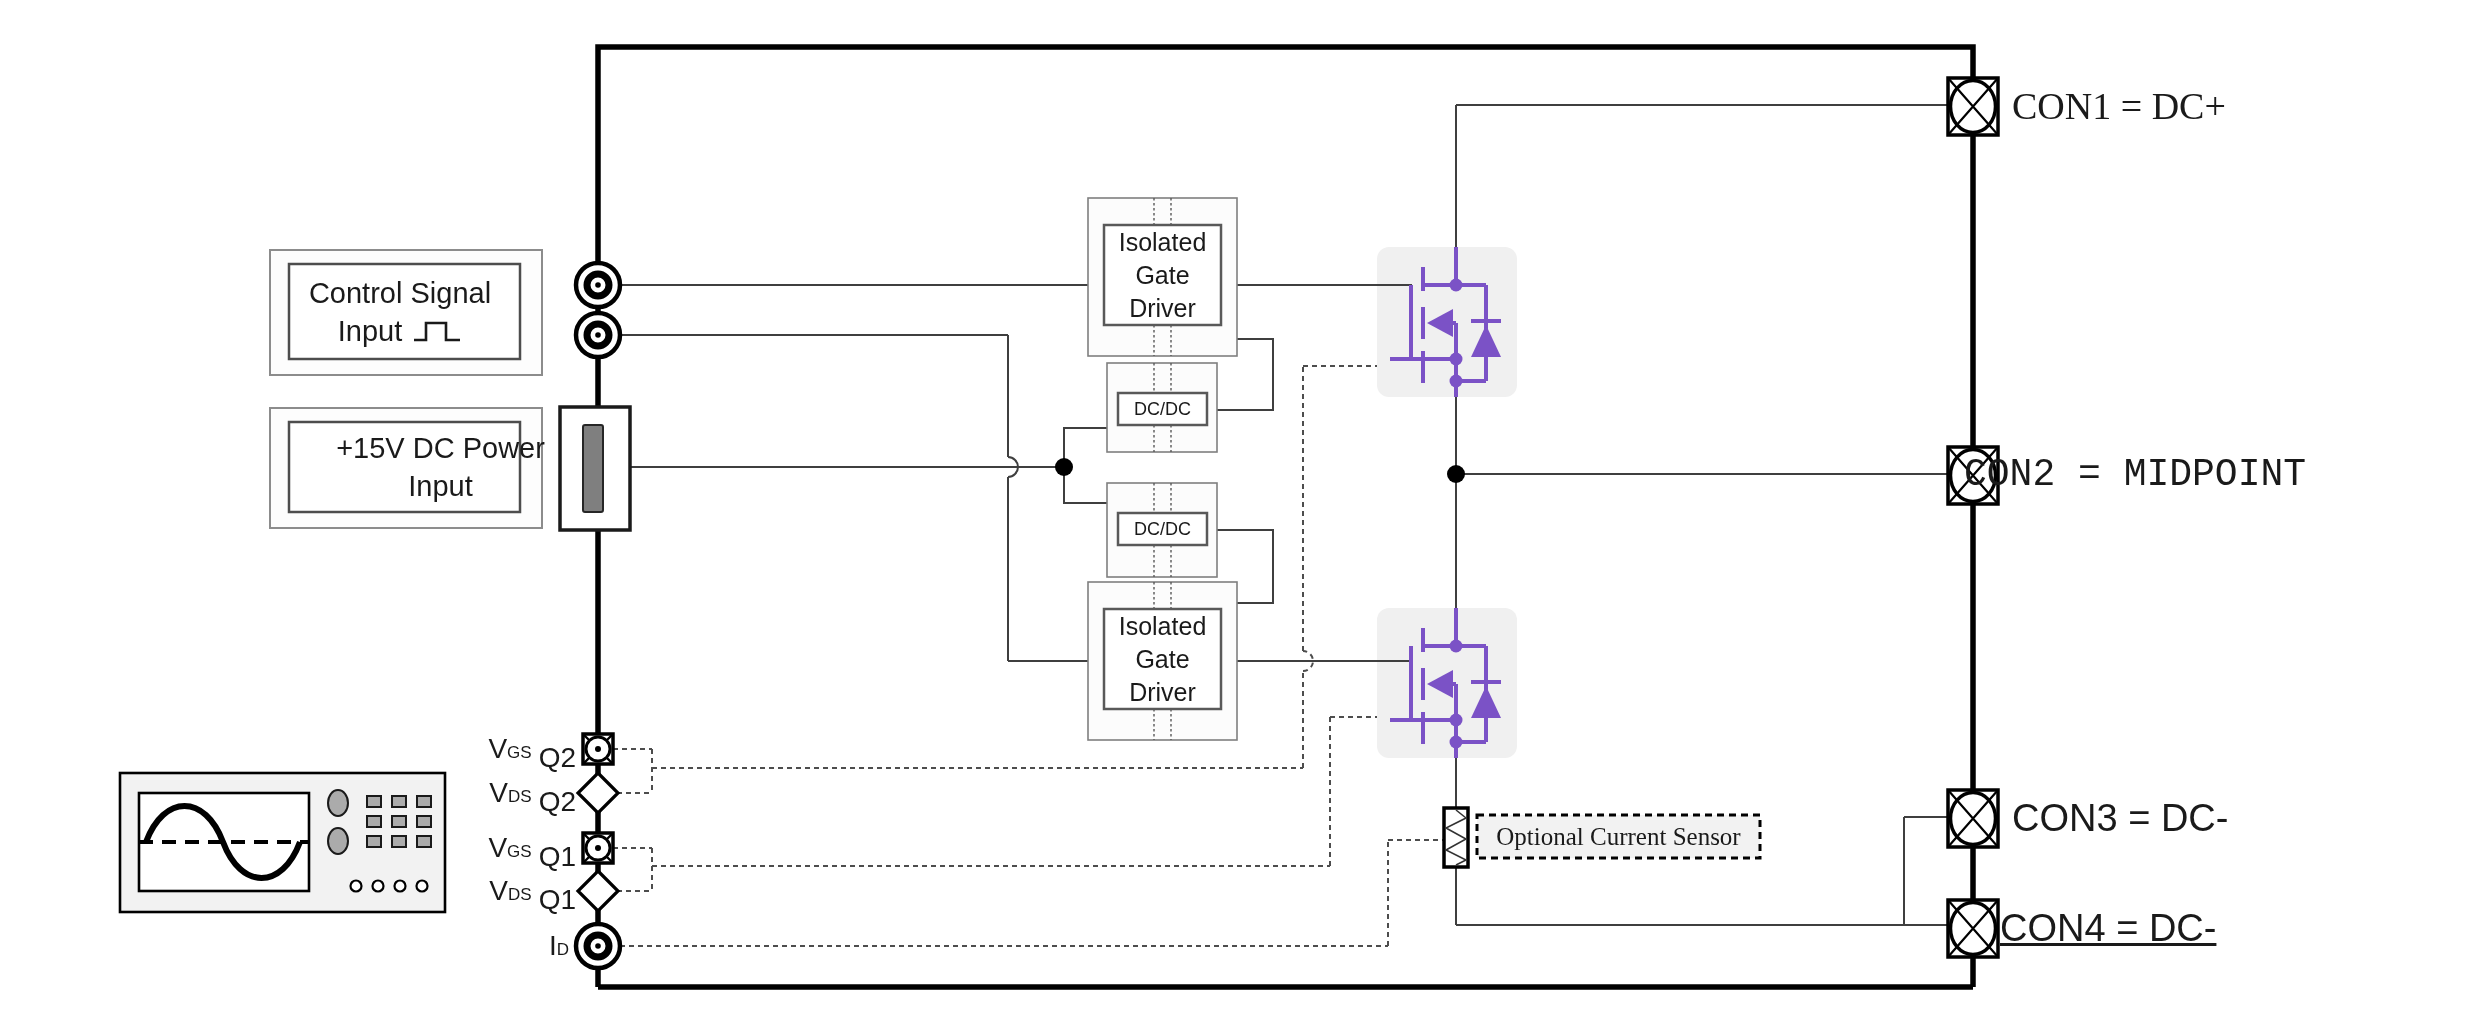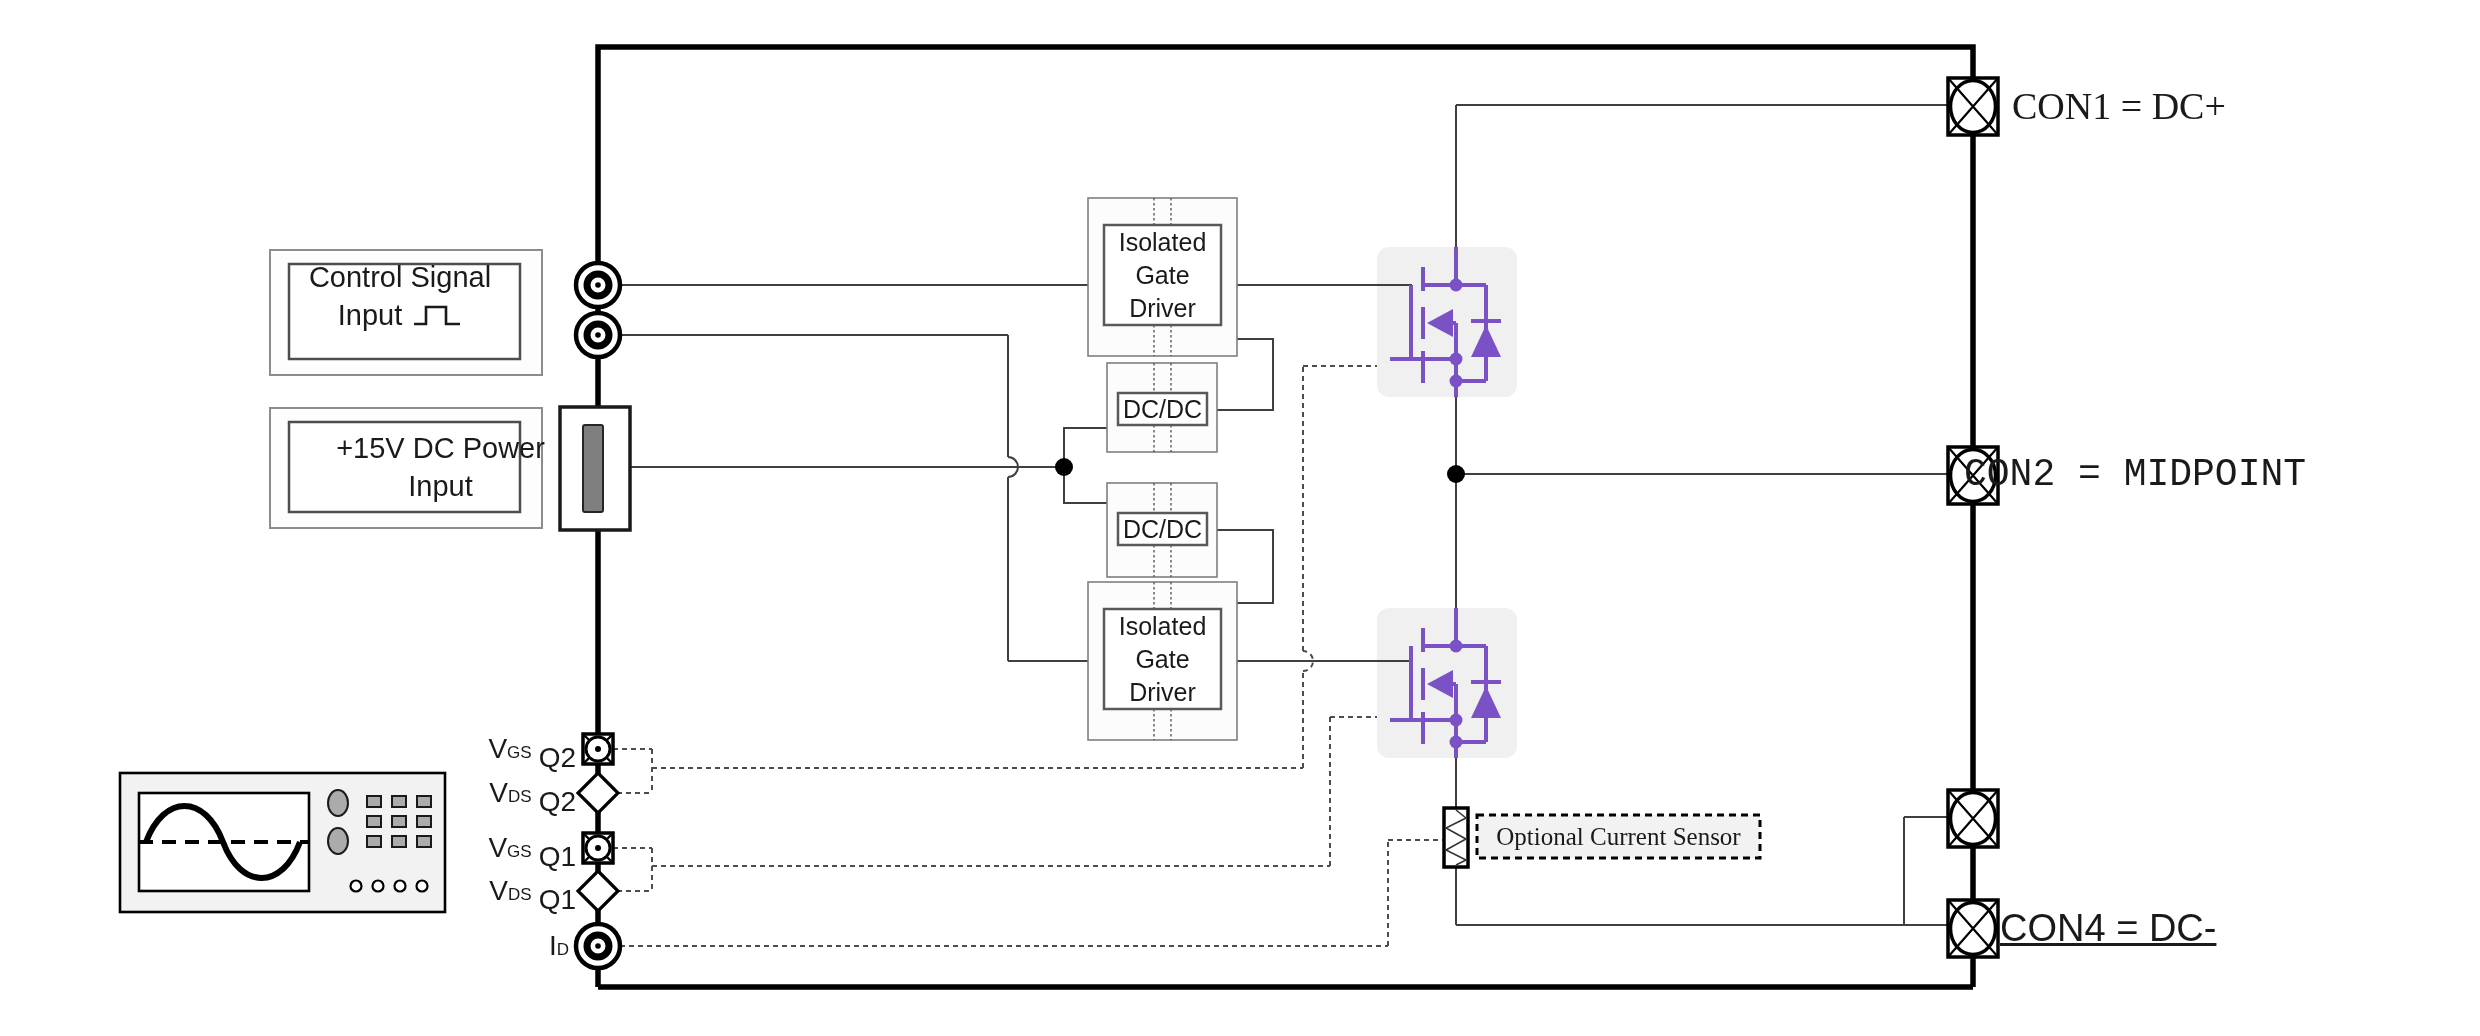--- a/index.html
+++ b/index.html
@@ -3,21 +3,21 @@
 <meta charset="utf-8">
 <style>
   html,body{margin:0;padding:0;background:#ffffff;}
   #canvas{position:relative;width:2480px;height:1036px;background:#ffffff;overflow:hidden;
           font-family:"Liberation Sans", sans-serif;color:#1a1a1a;}
   #wires{position:absolute;left:0;top:0;width:2480px;height:1036px;}
   .txt{position:absolute;display:flex;flex-direction:column;align-items:center;justify-content:center;
        text-align:center;pointer-events:none;color:#1a1a1a;}
   .box-label{font-size:29px;line-height:38px;font-weight:400;}
   .blk-label{font-size:25px;line-height:33px;}
-  .dcdc-label{font-size:25px;line-height:30px;}
+  .dcdc-label{font-size:18px;line-height:30px;}
   .con-label{position:absolute;font-size:38px;line-height:50px;white-space:nowrap;pointer-events:none;}
   .meas{position:absolute;width:140px;height:44px;display:flex;align-items:center;justify-content:flex-end;
         font-size:28px;pointer-events:none;white-space:nowrap;}
   .meas sub{font-size:17px;line-height:0;position:relative;top:4px;}
   .meas .sfx{margin-left:7px;margin-top:17px;}
   .sensor-label{font-size:25px;font-family:Liberation Serif, serif;}
   .l2{display:flex;flex-direction:row;align-items:center;justify-content:center;}
   .pulse{margin-left:10px;}
 </style>
 </head>
@@ -189,21 +189,21 @@
       </g>
       <g fill="#ffffff" stroke="#000000" stroke-width="2.2">
         <circle cx="356" cy="886" r="5.5"></circle>
           <circle cx="378" cy="886" r="5.5"></circle>
         <circle cx="400" cy="886" r="5.5"></circle>
           <circle cx="422" cy="886" r="5.5"></circle>
       </g>
     </g>
   </svg>
 
-  <div class="txt box-label" style="left:289px;top:248px;width:222px;height:95px;">
+  <div class="txt box-label" style="left:289px;top:264px;width:222px;height:95px;">
     <span>Control Signal</span>
     <span class="l2">
       <span>Input</span>
       <svg class="pulse" width="50" height="28" viewBox="0 0 50 28">
         <path d="M2 23 H14 V6 H34 V23 H48" fill="none" stroke="#1a1a1a" stroke-width="2.6"></path>
       </svg>
     </span>
   </div>
 
   <div class="txt box-label" style="left:289px;top:422px;width:231px;height:90px;margin-left:36px;">
@@ -224,20 +224,21 @@
   <div class="txt blk-label" style="left:1104px;top:609px;width:117px;height:100px;">
     <span>Isolated</span>
     <span>Gate</span>
     <span>Driver</span>
   </div>
 
   <div class="txt sensor-label" style="left:1477px;top:815px;width:283px;height:43px;">Optional Current Sensor</div>
 
   <div class="con-label" style="left:2012px;top:81px;font-family:Liberation Serif, serif;">CON1 = DC+</div>
   <div class="con-label" style="left:1964px;top:450px;font-family:Liberation Mono, monospace;">CON2 = MIDPOINT</div>
+  <div class="con-label" style="left:2012px;top:793px;">CON3 = DC-</div>
   <div class="con-label" style="left:2000px;top:903px;text-decoration:underline;">CON4 = DC-</div>
 
   <div class="meas" style="left:436px;top:727px;">
     <span>V</span>
       <sub>GS</sub>
       <span class="sfx">Q2</span>
   </div>
   <div class="meas" style="left:436px;top:771px;">
     <span>V</span>
       <sub>DS</sub>

